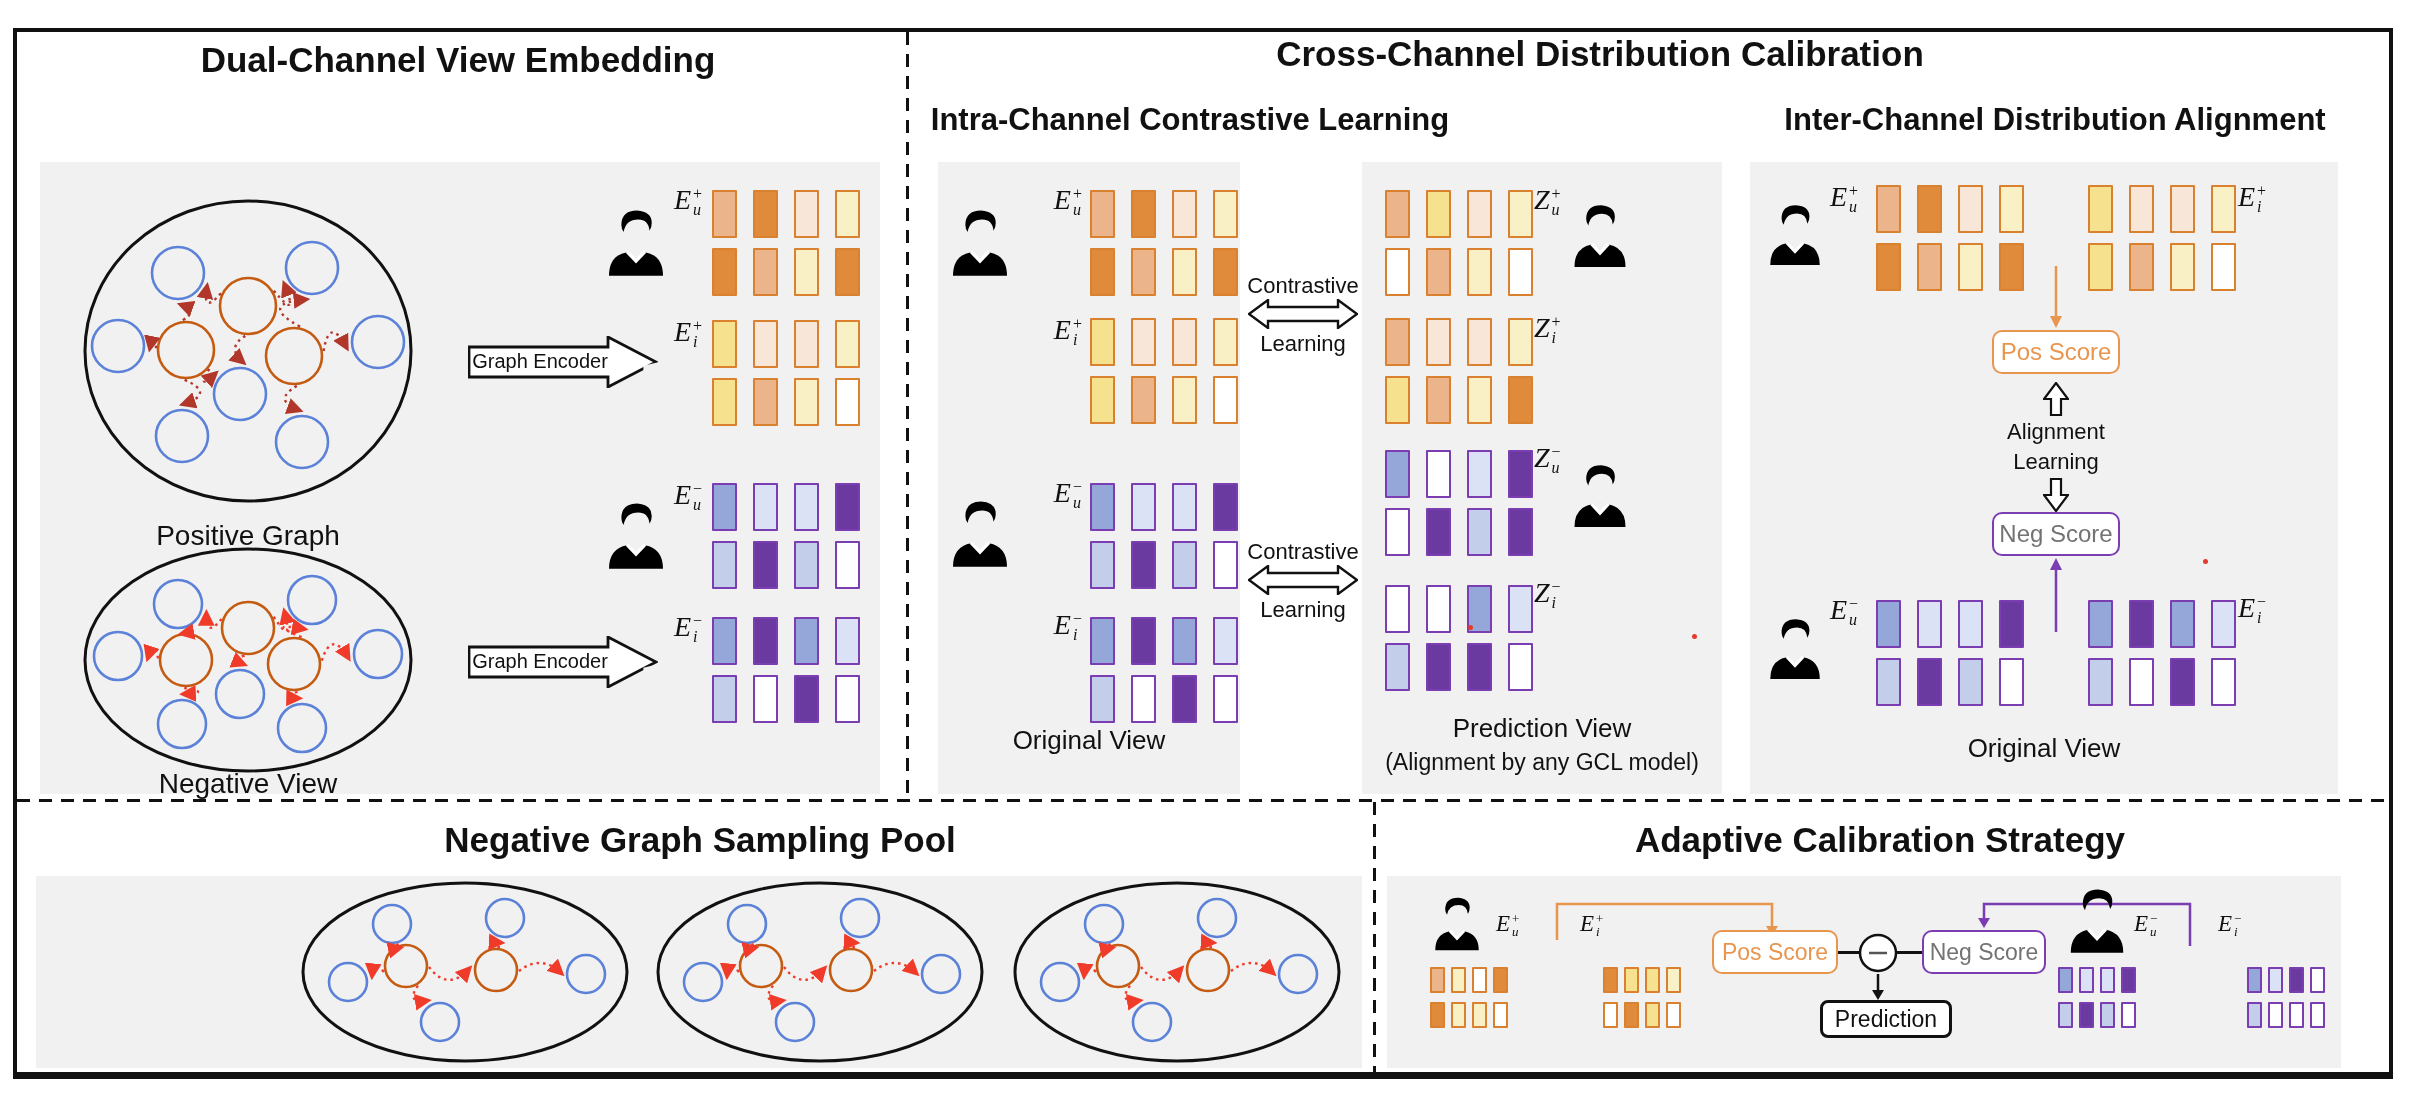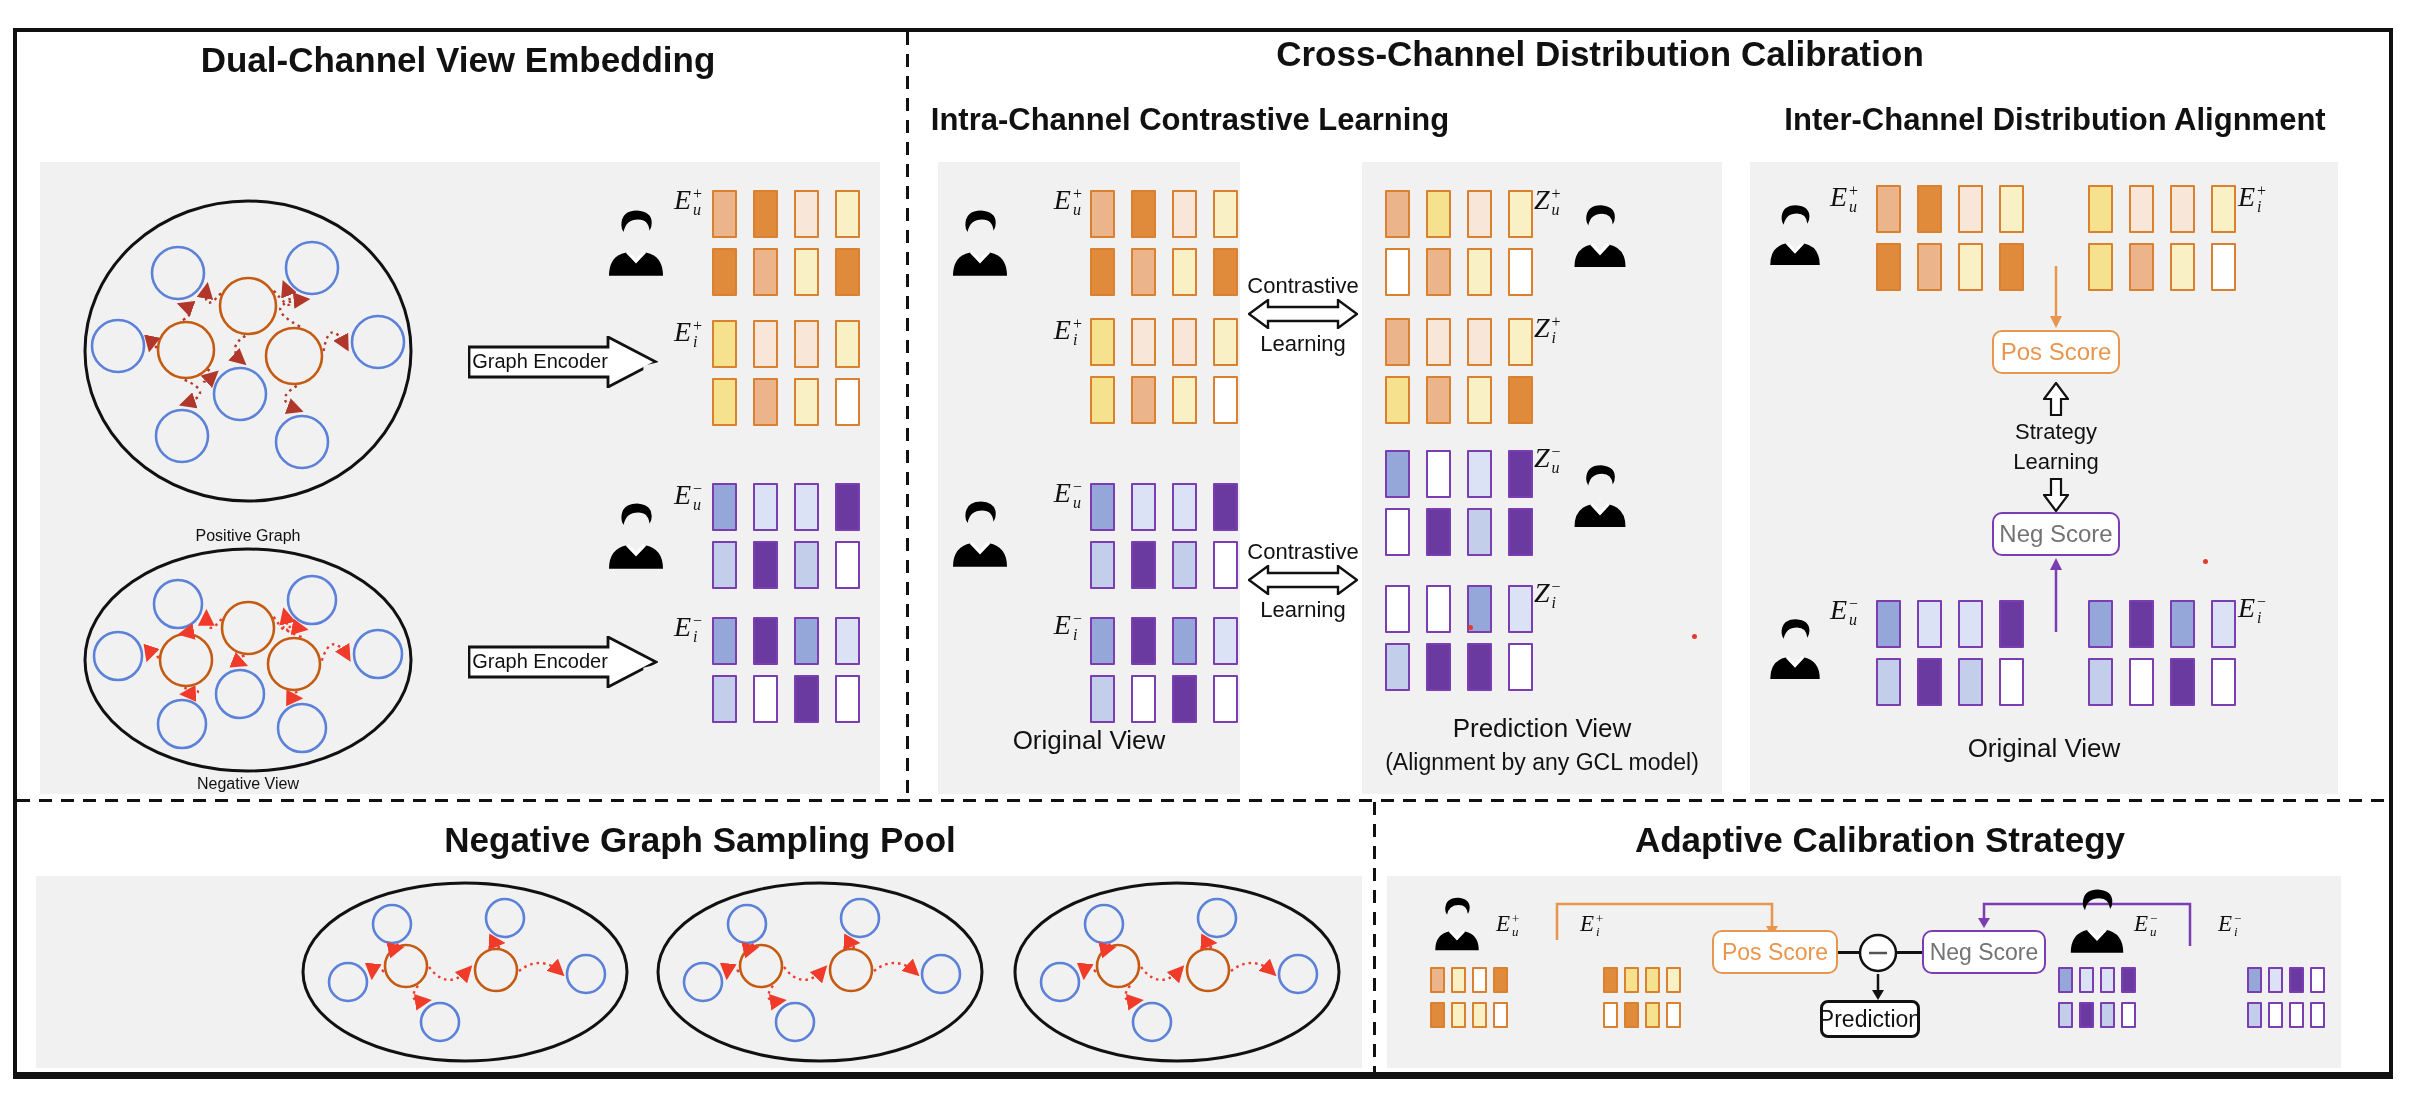--- a/index.html
+++ b/index.html
@@ -2,21 +2,21 @@
 <html><head>
 <meta charset="utf-8">
 <style>
   html,body{margin:0;padding:0;background:#fff;}
   #canvas{position:relative;width:2420px;height:1104px;background:#fff;overflow:hidden;
           font-family:"Liberation Sans",sans-serif;color:#111;}
   .abs{position:absolute;}
   .panel{position:absolute;background:#F1F1F2;}
   .title1{position:absolute;font-size:35px;font-weight:700;white-space:nowrap;transform:translate(-50%,-50%);}
   .title2{position:absolute;font-size:31px;font-weight:700;white-space:nowrap;transform:translate(-50%,-50%);}
-  .cap{position:absolute;font-size:16px;white-space:nowrap;transform:translate(-50%,-50%);}
+  .cap{position:absolute;font-size:28px;white-space:nowrap;transform:translate(-50%,-50%);}
   .cap-sm{position:absolute;font-size:22px;white-space:nowrap;transform:translate(-50%,-50%);}
   .note{position:absolute;font-size:23px;line-height:1.22;white-space:pre-line;}
   .outer-border{position:absolute;left:13px;top:28px;width:2380px;height:1051px;
                 border:4px solid #111;border-bottom:7px solid #111;box-sizing:border-box;}
   .dash-h{position:absolute;height:3px;background:repeating-linear-gradient(90deg,#111 0 13px,transparent 13px 22px);}
   .dash-v{position:absolute;width:3px;background:repeating-linear-gradient(180deg,#111 0 13px,transparent 13px 22px);}
   .matrix{position:absolute;}
   .cell{position:absolute;box-sizing:border-box;border-radius:1px;}
   .elabel{position:absolute;font-family:"Liberation Serif",serif;display:flex;align-items:flex-start;}
   .elabel .L{font-style:italic;font-size:28px;line-height:1;}
@@ -464,21 +464,21 @@
 
   <svg class="abs" style="left:2048px;top:266px;" width="16" height="62">
     <line x1="8" y1="0" x2="8" y2="52" stroke="#E8954E" stroke-width="2.5"></line>
     <polygon points="2,50 14,50 8,62" fill="#E8954E"></polygon>
   </svg>
   <div class="score o" style="left:1992px;top:330px;width:128px;height:44px;">Pos Score</div>
 
   <svg class="abs" style="left:2043px;top:382px;" width="26" height="34">
     <polygon points="13,1 25,17 18,17 18,33 8,33 8,17 1,17" fill="#fff" stroke="#111" stroke-width="2.2"></polygon>
   </svg>
-  <div class="cap-sm" style="left:2056px;top:432px;">Strategy</div>
+  <div class="cap-sm" style="left:2056px;top:432px;">Alignment</div>
   <div class="cap-sm" style="left:2056px;top:462px;">Learning</div>
   <svg class="abs" style="left:2043px;top:478px;" width="26" height="34">
     <polygon points="13,33 25,17 18,17 18,1 8,1 8,17 1,17" fill="#fff" stroke="#111" stroke-width="2.2"></polygon>
   </svg>
   <div class="score p" style="left:1992px;top:512px;width:128px;height:44px;">Neg Score</div>
 
   <svg class="abs" style="left:2048px;top:558px;" width="16" height="74">
     <line x1="8" y1="74" x2="8" y2="10" stroke="#7A3DB2" stroke-width="2.5"></line>
     <polygon points="2,12 14,12 8,0" fill="#7A3DB2"></polygon>
   </svg>
@@ -649,21 +649,21 @@
     <circle cx="20" cy="20" r="18" fill="#fff" stroke="#111" stroke-width="2.5"></circle>
     <line x1="11" y1="20" x2="29" y2="20" stroke="#555" stroke-width="2.5"></line>
   </svg>
   <div class="abs" style="left:1897px;top:951px;width:26px;height:3px;background:#111;"></div>
   <div class="score p" style="left:1922px;top:930px;width:124px;height:44px;font-size:23px;">Neg Score</div>
 
   <svg class="abs" style="left:1870px;top:974px;" width="16" height="26">
     <line x1="8" y1="0" x2="8" y2="18" stroke="#111" stroke-width="2.5"></line>
     <polygon points="2,16 14,16 8,26" fill="#111"></polygon>
   </svg>
-  <div class="score k" style="left:1820px;top:1000px;width:100px;height:38px;font-size:23px;">Prediction</div>
+  <div class="score k" style="left:1820px;top:1000px;width:132px;height:38px;font-size:23px;">Prediction</div>
 
   <svg class="abs" style="left:1978px;top:896px;" width="218" height="52">
     <polyline points="212,50 212,8 6,8 6,22" fill="none" stroke="#7A3DB2" stroke-width="2.5"></polyline>
     <polygon points="0,22 12,22 6,32" fill="#7A3DB2"></polygon>
   </svg>
 
   <svg class="icon p" style="left:2062px;top:882px;" width="70" height="76">
       <use href="#sym-user"></use>
     </svg>
   <div class="elabel sm" style="left:2134px;top:912px;">

